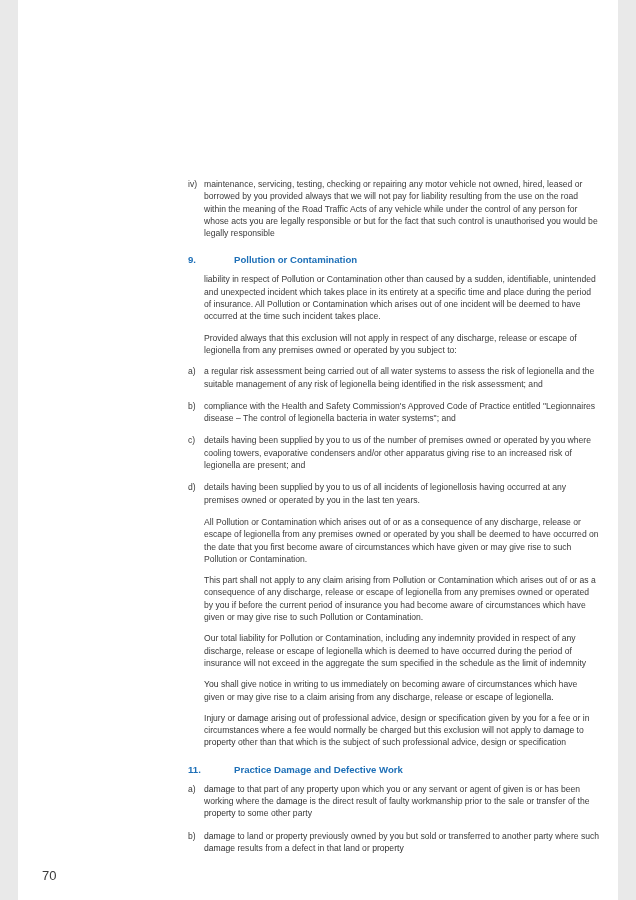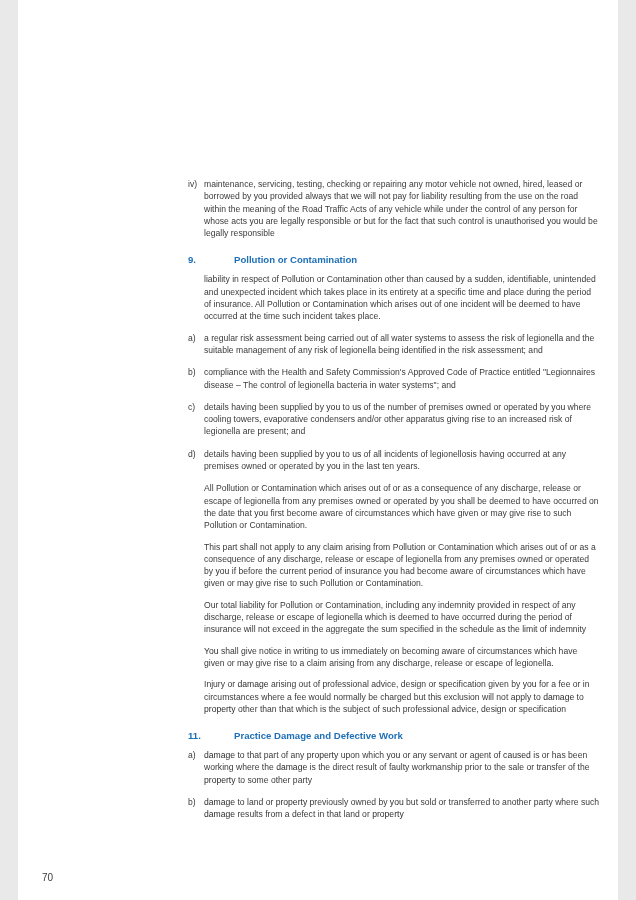--- a/index.html
+++ b/index.html
@@ -48,40 +48,41 @@
   }
   .sec-title {
     flex: 1 1 auto;
     margin-left: 30px;
   }
   .list { margin: 2px 0 2px 0; }
   .page-number {
     position: absolute;
     left: 24px;
     bottom: 17px;
-    font-size: 10px;
+    font-size: 13px;
     color: #3a3a3a;
   }
 </style>
 </head>
 <body>
 
 <div class="page">
   <div class="content">
 
     <div class="hang">
       <span class="hang-label">iv)</span>
       <div class="hang-text">maintenance, servicing, testing, checking or repairing any motor vehicle not owned, hired, leased or borrowed by <b>you</b> provided always that <b>we</b> will not pay for liability resulting from the use on the road within the meaning of the Road Traffic Acts of any vehicle while under the control of any person for whose acts <b>you</b> are legally responsible or but for the fact that such control is unauthorised <b>you</b> would be legally responsible</div>
     </div>
 
     <h2 class="sec-heading">
       <span class="sec-num">9.</span>
       <span class="sec-title">Pollution or Contamination</span>
     </h2>
     <p class="para">liability in respect of Pollution or Contamination other than caused by a sudden, identifiable, unintended and unexpected incident which takes place in its entirety at a specific time and place during the period of insurance. All Pollution or Contamination which arises out of one incident will be deemed to have occurred at the time such incident takes place.</p>
+    <p class="para">Provided always that this exclusion will not apply in respect of any discharge, release or escape of legionella from any premises owned or operated by <b>you</b> subject to:</p>
 
     <div class="list">
       <div class="hang">
         <span class="hang-label">a)</span>
         <div class="hang-text">a regular risk assessment being carried out of all water systems to assess the risk of legionella and the suitable management of any risk of legionella being identified in the risk assessment; and</div>
       </div>
       <div class="hang">
         <span class="hang-label">b)</span>
         <div class="hang-text">compliance with the Health and Safety Commission's Approved Code of Practice entitled "Legionnaires disease – The control of legionella bacteria in water systems"; and</div>
       </div>
@@ -102,21 +103,21 @@
 
     <p class="para">Injury or <b>damage</b> arising out of professional advice, design or specification given by <b>you</b> for a fee or in circumstances where a fee would normally be charged but this exclusion will not apply to <b>damage</b> to <b>property</b> other than that which is the subject of such professional advice, design or specification</p>
 
     <h2 class="sec-heading">
       <span class="sec-num">11.</span>
       <span class="sec-title">Practice Damage and Defective Work</span>
     </h2>
     <div class="list">
       <div class="hang">
         <span class="hang-label">a)</span>
-        <div class="hang-text"><b>damage</b> to that part of any <b>property</b> upon which <b>you</b> or any servant or agent of <b>caused</b> is or has been working where the <b>damage</b> is the direct result of faulty workmanship prior to the sale or transfer of the <b>property</b> to some other party</div>
+        <div class="hang-text"><b>damage</b> to that part of any <b>property</b> upon which <b>you</b> or any servant or agent of <b>given</b> is or has been working where the <b>damage</b> is the direct result of faulty workmanship prior to the sale or transfer of the <b>property</b> to some other party</div>
       </div>
       <div class="hang">
         <span class="hang-label">b)</span>
         <div class="hang-text"><b>damage</b> to land or <b>property</b> previously owned by <b>you</b> but sold or transferred to another party where such <b>damage</b> results from a defect in that land or <b>property</b></div>
       </div>
     </div>
 
   </div>
 
   <div class="page-number">70</div>

